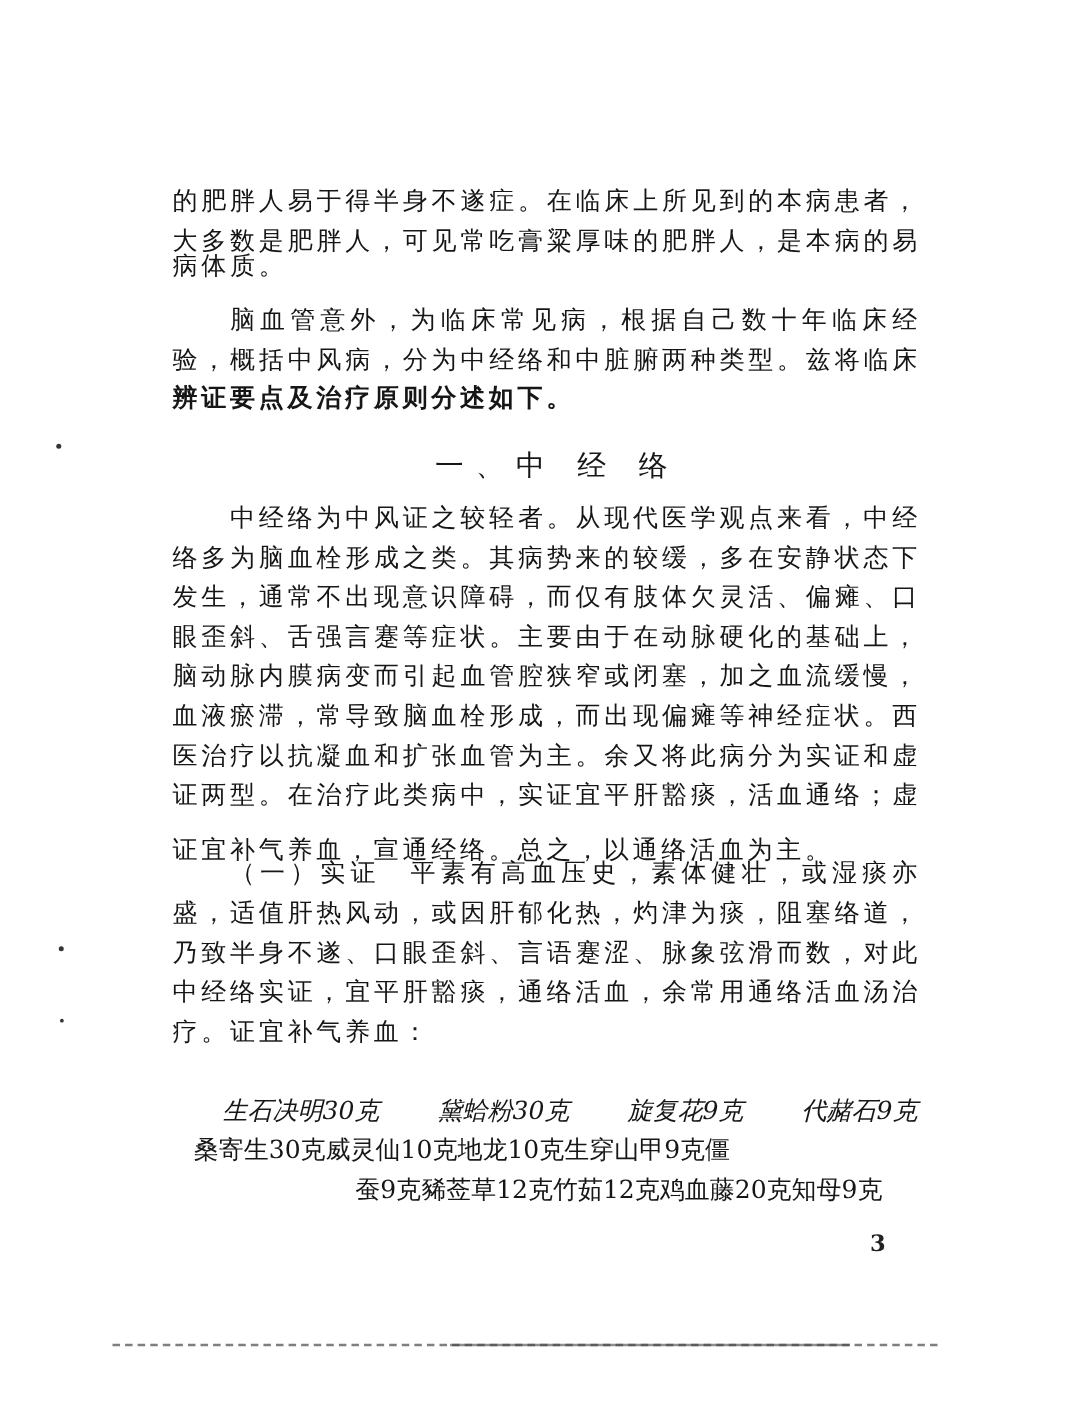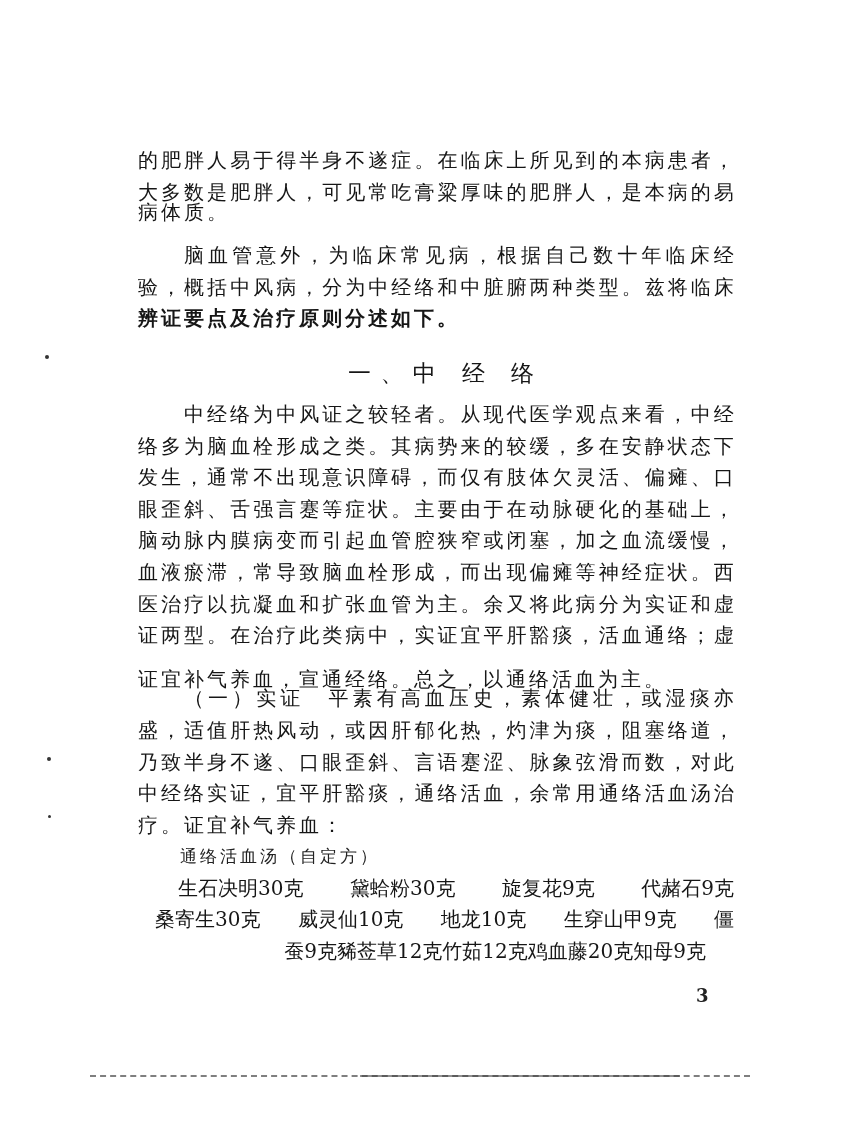--- a/index.html
+++ b/index.html
@@ -490,30 +490,29 @@
         <span>通</span>
         <span>络</span>
         <span>活</span>
         <span>血</span>
         <span>汤</span>
         <span>治</span>
       </div>
     <div class="line last" style="top:813px;">疗。证宜补气养血：</div>
   </div>
 
-  <div class="formula-title">通络活血汤（自定方）</div>
 
   <div>
-    <div class="herbs" style="left: 178px; top: 876px; width: 556px; display: flex; justify-content: space-between;">
+    <div class="herbs" style="left: 178px; top: 876px; width: 556px; display: flex; justify-content: space-between; font-style: italic;">
       <span>生石决明30克</span>
       <span>黛蛤粉30克</span>
       <span>旋复花9克</span>
       <span>代赭石9克</span>
     </div>
-    <div class="herbs" style="left: 155px; top: 907px; width: 579px; display: flex; justify-content: space-between;">
+    <div class="herbs" style="left: 155px; top: 907px; width: 579px; display: flex; justify-content: flex-start;">
       <span>桑寄生30克</span>
       <span>威灵仙10克</span>
       <span>地龙10克</span>
       <span>生穿山甲9克</span>
       <span>僵</span>
     </div>
     <div class="herbs" style="left: 138px; top: 939px; width: 568px; display: flex; justify-content: flex-end;">
       <span>蚕9克</span>
       <span>豨莶草12克</span>
       <span>竹茹12克</span>

